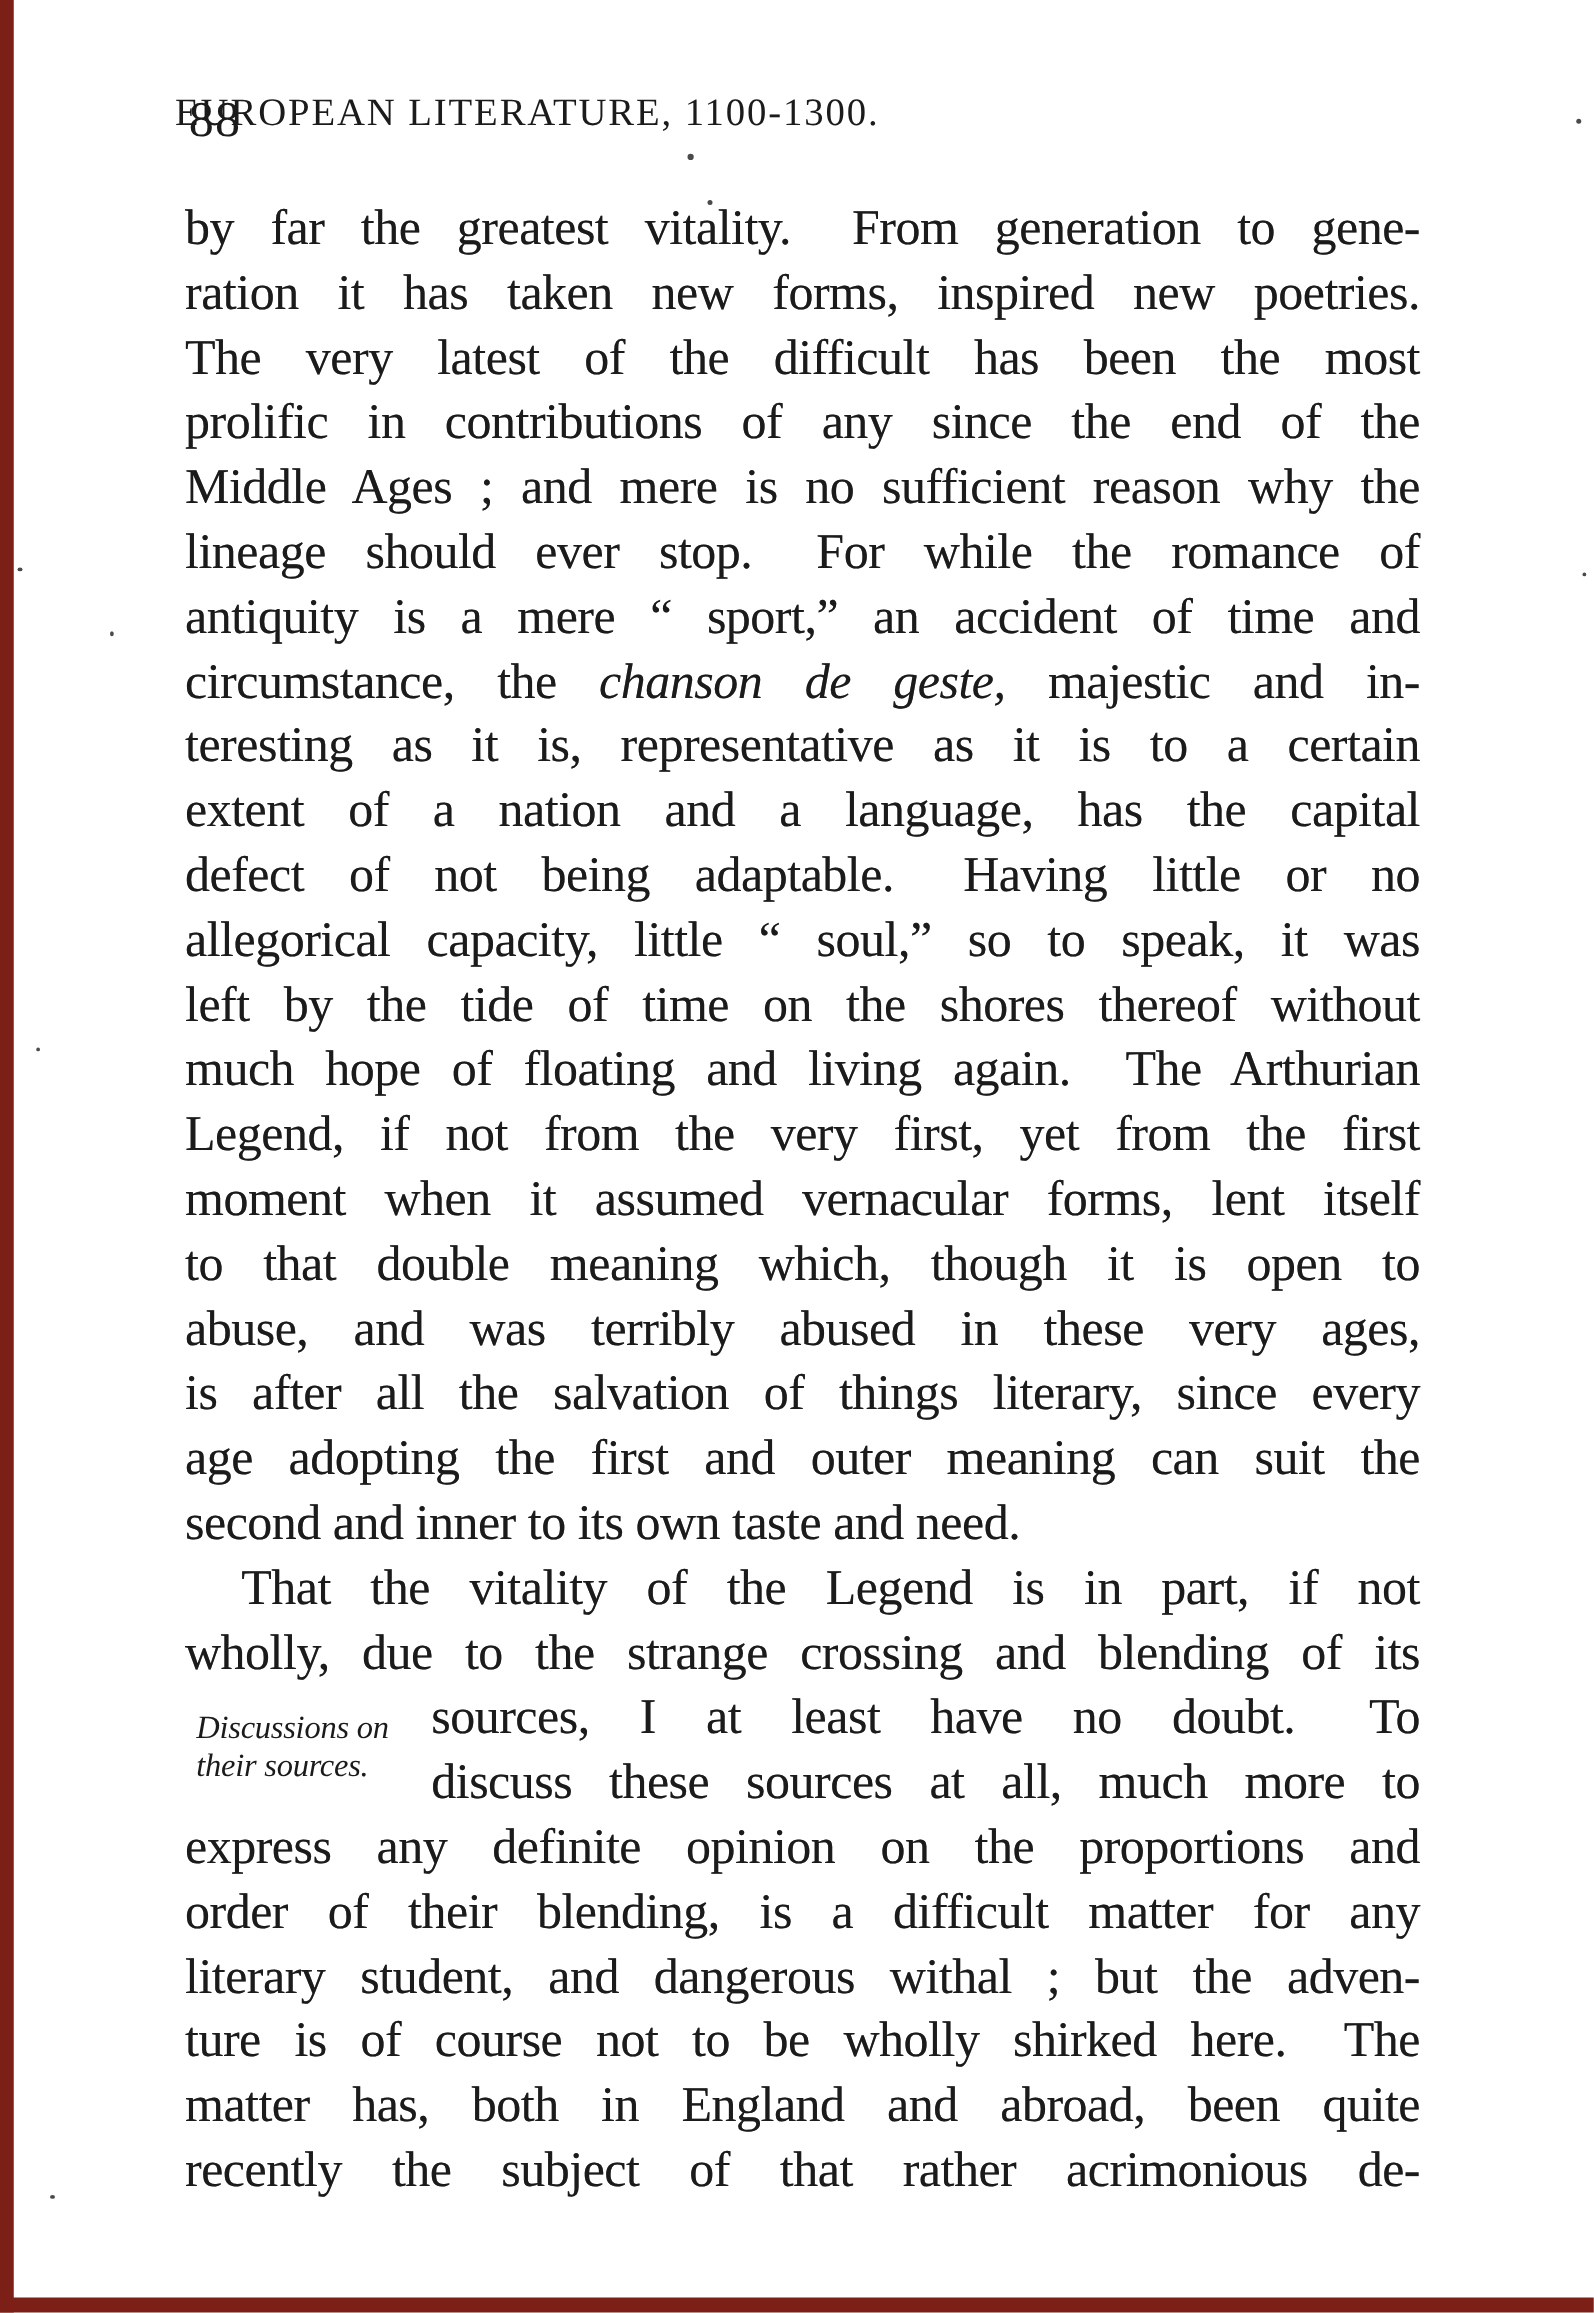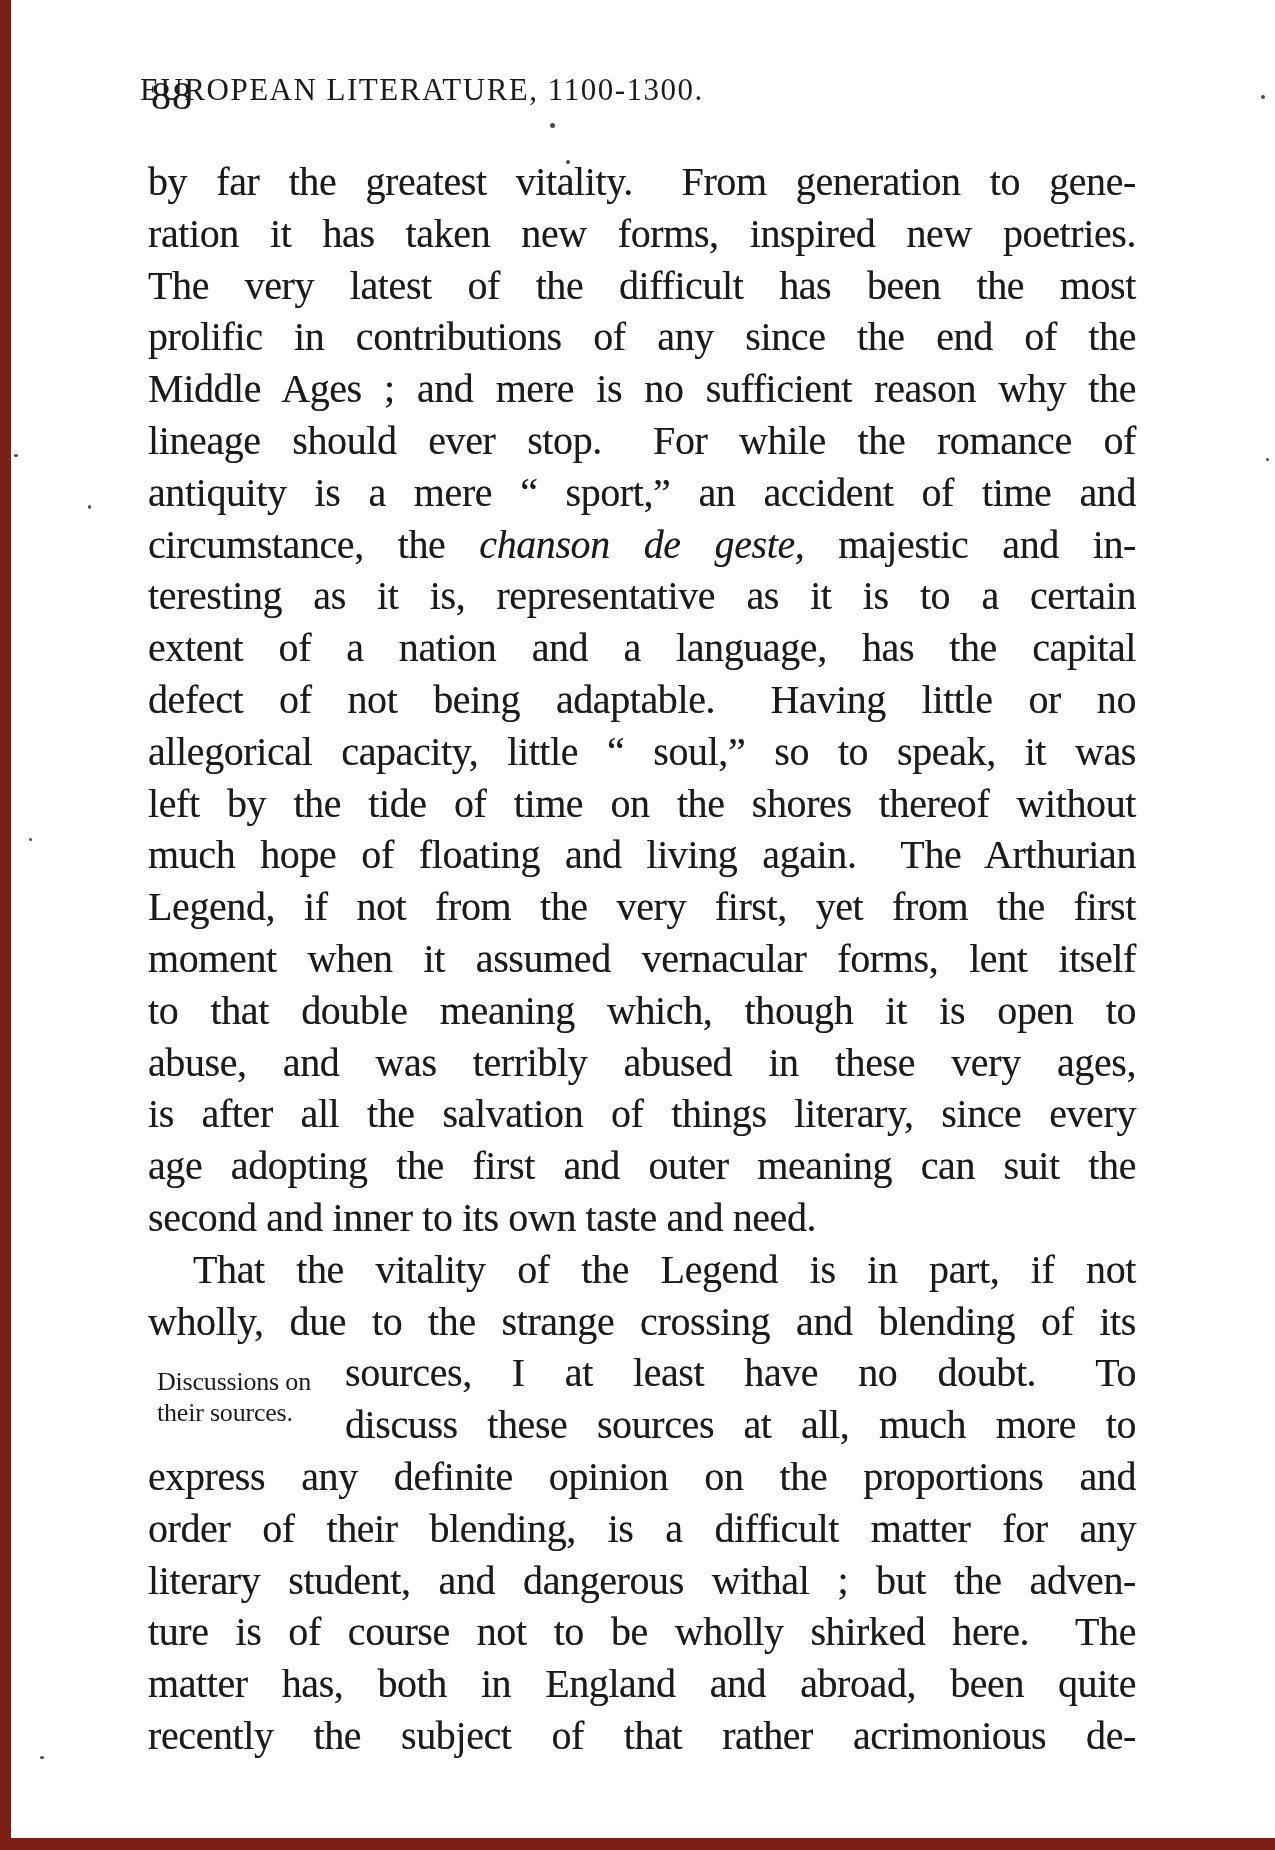--- a/index.html
+++ b/index.html
@@ -36,21 +36,21 @@
   }
   .tline{
     text-align:justify;text-align-last:justify;
     height:51.8px;white-space:normal;
   }
   .tline.end{text-align-last:left;}
   .it{font-style:italic;margin-top:20px;}
   
   .margnote{
     position:absolute;left:157px;top:1366px;width:180px;
-    font-size:26px;line-height:31px;
+    font-style:italic;font-size:26px;line-height:31px;
     letter-spacing:-0.2px;white-space:nowrap;
   }
   
   .speck{position:absolute;background:#4a4a4a;border-radius:50%;}
 </style>
 </head>
 <body>
 
 <div class="page">
 

